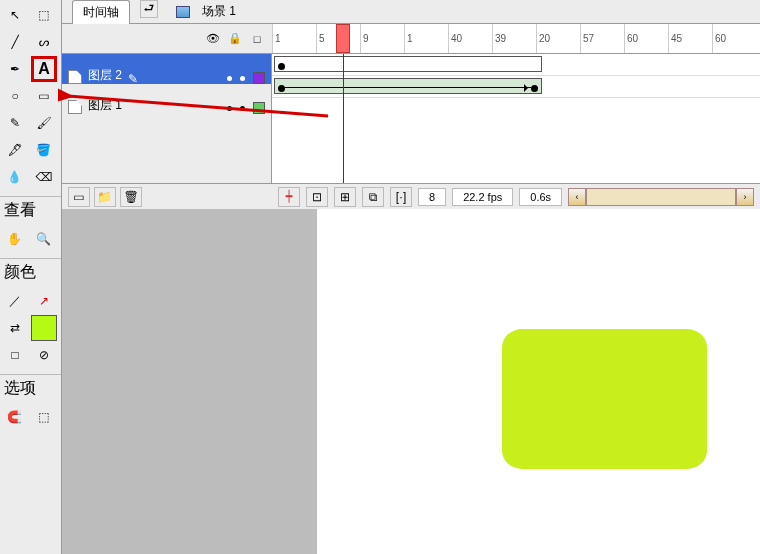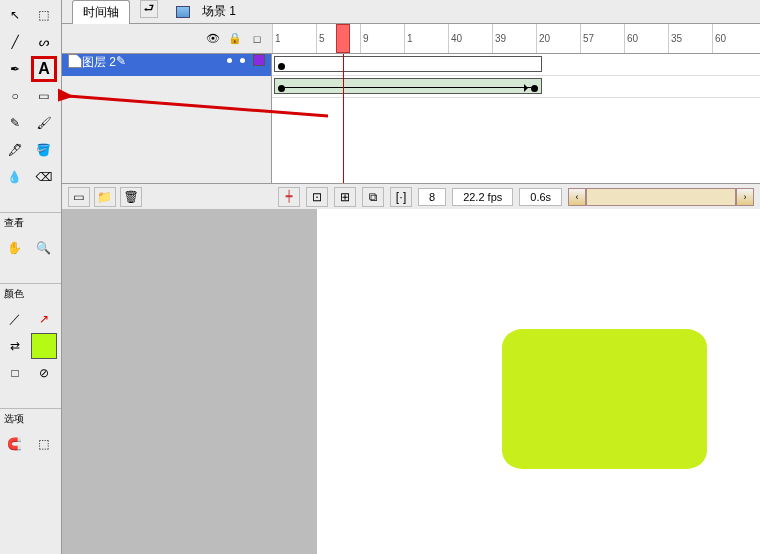--- a/index.html
+++ b/index.html
@@ -2,41 +2,41 @@
 <html><head>
 <meta charset="utf-8">
 <style>
 * { margin: 0; padding: 0; box-sizing: border-box; font-family: "Microsoft YaHei", Arial, sans-serif; font-size: 12px; }
 body { background: #ececec; width: 760px; height: 554px; overflow: hidden; position: relative; }
 
 .toolbar { position: absolute; left: 0; top: 0; width: 62px; height: 554px; background: #ececec; border-right: 1px solid #999; }
 .tool-grid { display: grid; grid-template-columns: 28px 28px; gap: 1px; padding: 2px; }
 .tool-btn { width: 26px; height: 26px; background: #ececec; border: 1px solid transparent; display: flex; align-items: center; justify-content: center; cursor: pointer; }
 .tool-btn.highlighted { border: 3px solid #d40000; }
-.section-label { padding: 3px 4px; font-size: 10px; color: #000; border-top: 1px solid #bbb; margin-top: 20px; }
+.section-label { padding: 3px 4px; font-size: 16px; color: #000; border-top: 1px solid #bbb; margin-top: 4px; }
 
 .main { position: absolute; left: 62px; top: 0; width: 698px; height: 554px; }
 
 .tabbar { height: 24px; background: #ececec; border-bottom: 1px solid #999; display: flex; align-items: flex-start; padding-left: 10px; gap: 10px; }
 .tab { padding: 3px 10px; background: #fff; border: 1px solid #999; border-bottom: none; border-radius: 3px 3px 0 0; font-size: 12px; }
 .scene-label { padding: 3px 8px; font-size: 12px; display: flex; align-items: center; gap: 12px; }
 .scene-icon { width: 14px; height: 12px; background: linear-gradient(#89c3ef,#5a9bd4); border: 1px solid #447; }
 .back-btn { width: 18px; height: 18px; background: #ececec; border: 1px solid #bbb; display: flex; align-items: center; justify-content: center; margin-bottom: 2px; }
 
 .timeline-area { height: 185px; background: #ececec; display: flex; flex-direction: column; }
 .timeline-head { height: 30px; display: flex; }
 .layer-col-head { width: 210px; display: flex; align-items: center; justify-content: flex-end; gap: 8px; padding-right: 8px; border-bottom: 1px solid #999; }
 .mini-icon { width: 14px; height: 14px; display: inline-flex; align-items: center; justify-content: center; font-size: 11px; }
 .ruler { flex: 1; border-bottom: 1px solid #999; display: flex; align-items: flex-end; position: relative; background: #fff; }
 .ruler-tick { width: 44px; font-size: 10px; color: #555; text-align: left; border-left: 1px solid #ccc; height: 100%; display: flex; align-items: center; padding-left: 2px; }
 .playhead { position: absolute; top: 0; height: 100%; width: 14px; background: #ff6666; border: 1px solid #b33; }
 
 .layers-rows { flex: 1; display: flex; }
 .layer-list { width: 210px; border-right: 1px solid #999; }
-.layer-row { height: 22px; display: flex; align-items: flex-start; padding: 0 6px; font-size: 12px; }
+.layer-row { height: 30px; display: flex; align-items: flex-end; padding: 0 6px; gap: 6px; font-size: 12px; }
 .layer-row.active { background: #3a6bd6; color: #fff; }
 .layer-page-icon { width: 14px; height: 14px; background: #fff; border: 1px solid #888; display: inline-block; position: relative; }
 .layer-page-icon::after { content: ""; position: absolute; right: -1px; top: -1px; border: 3px solid transparent; border-top-color: #ececec; border-right-color: #ececec; }
 .layer-row.active .layer-page-icon::after { border-top-color: #3a6bd6; border-right-color: #3a6bd6; }
 .layer-dots { margin-left: auto; display: flex; gap: 8px; align-items: center; }
 .dot { width: 5px; height: 5px; border-radius: 50%; background: #000; }
 .layer-row.active .dot { background: #fff; }
 .swatch { width: 12px; height: 12px; border: 1px solid #555; }
 .pencil-on-layer { width: 12px; height: 12px; display: inline-block; }
 
@@ -175,36 +175,45 @@
       <div class="ruler">
         <div class="ruler-tick">1</div>
         <div class="ruler-tick">5</div>
         <div class="ruler-tick">9</div>
         <div class="ruler-tick">1</div>
         <div class="ruler-tick">40</div>
         <div class="ruler-tick">39</div>
         <div class="ruler-tick">20</div>
         <div class="ruler-tick">57</div>
         <div class="ruler-tick">60</div>
-        <div class="ruler-tick">35</div>
+        <div class="ruler-tick">45</div>
         <div class="ruler-tick">60</div>
         <div class="playhead" style="left:64px"></div>
       </div>
     </div>
 
     <div class="layers-rows">
       <div class="layer-list">
         <div class="layer-row active">
           <span class="layer-page-icon"></span>
           <span>图层 2</span>
           <span class="pencil-on-layer">✎</span>
           <span class="layer-dots">
             <span class="dot"></span>
             <span class="dot"></span>
             <span class="swatch" style="background:#8a2be2"></span>
+          </span>
+        </div>
+        <div class="layer-row">
+          <span class="layer-page-icon"></span>
+          <span>图层 1</span>
+          <span class="layer-dots">
+            <span class="dot"></span>
+            <span class="dot"></span>
+            <span class="swatch" style="background:#66cc66"></span>
           </span>
         </div>
       </div>
       <div class="track-area">
         <div class="track-row">
           <div class="track-span" style="width:268px">
             <span class="keyframe-dot" style="left:3px"></span>
           </div>
         </div>
         <div class="track-row">

